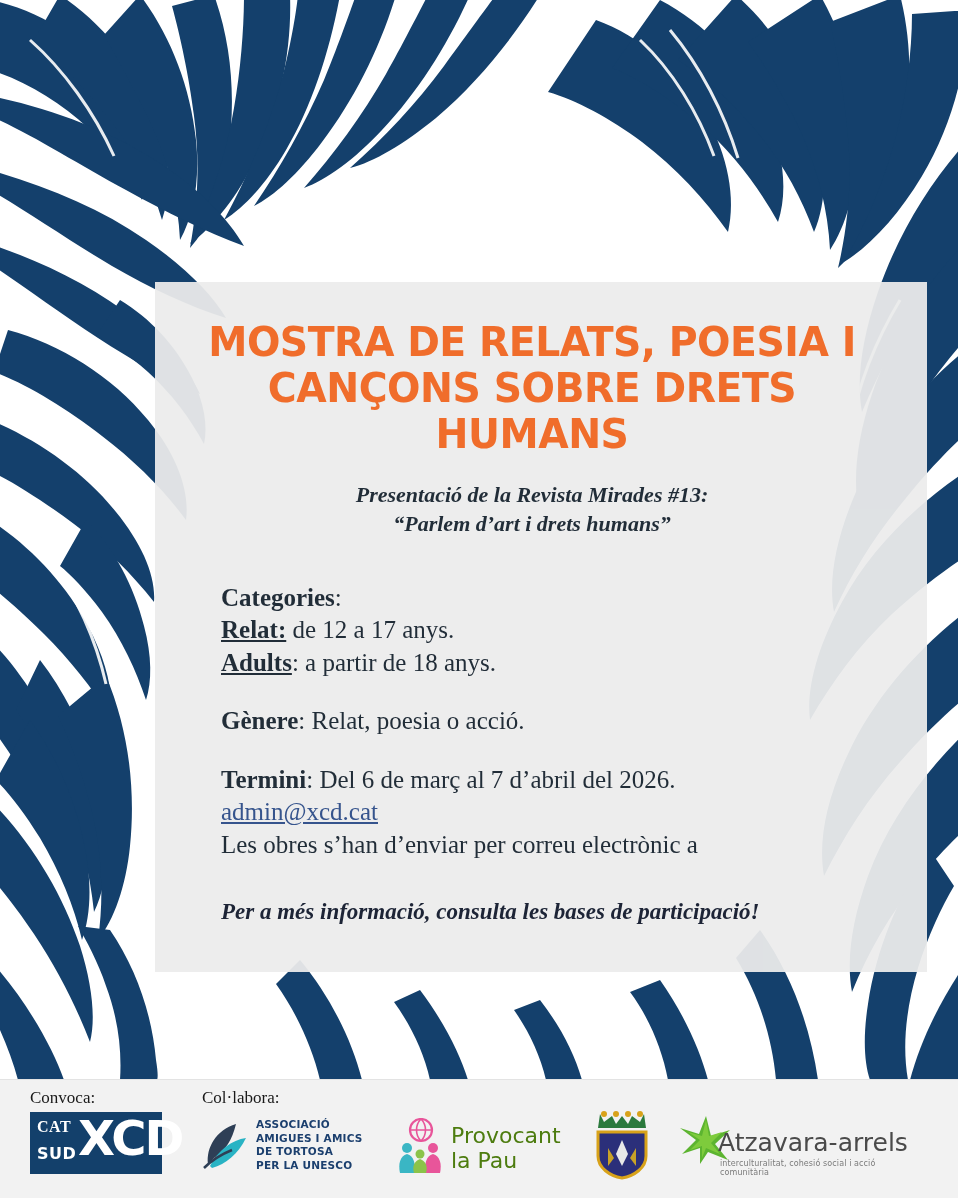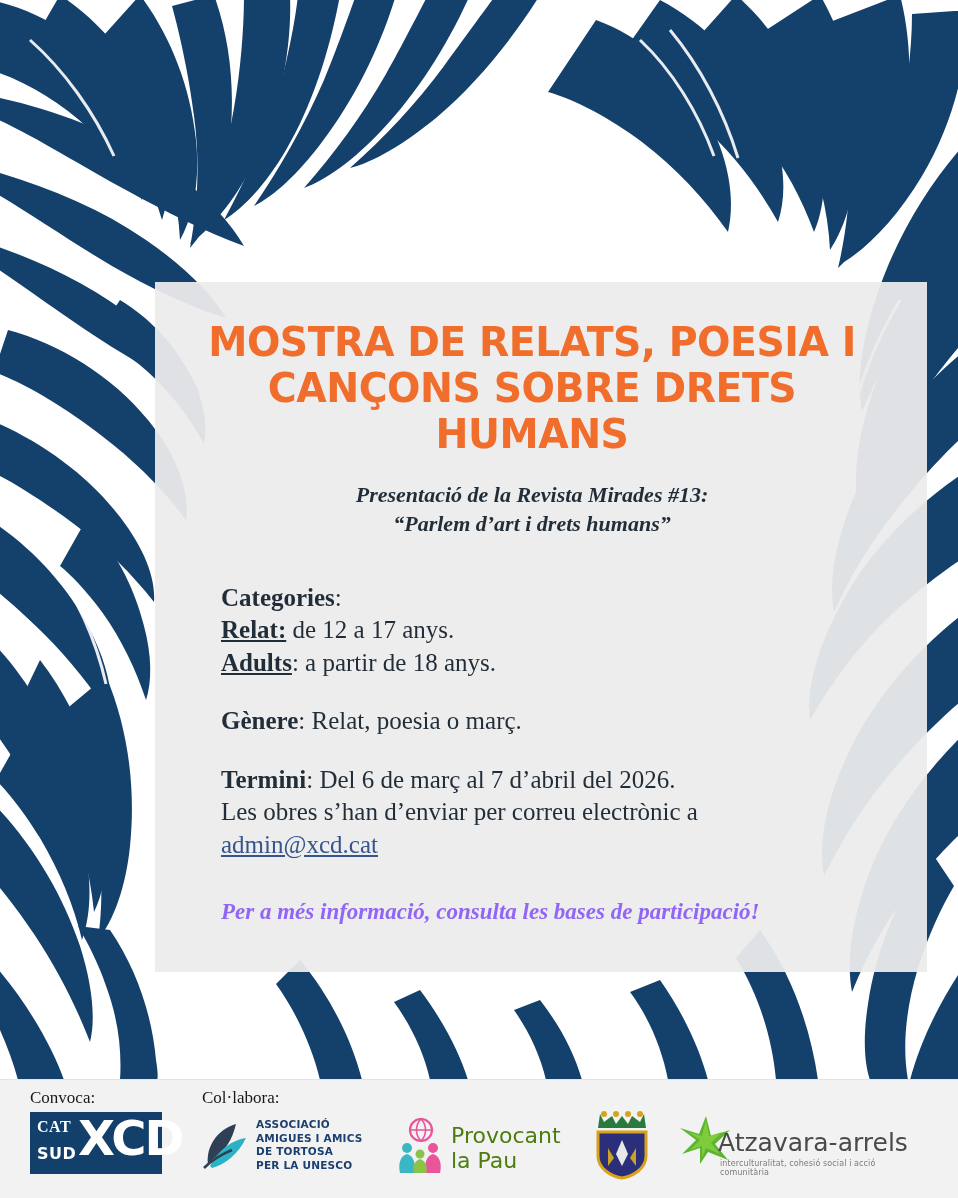--- a/index.html
+++ b/index.html
@@ -86,21 +86,21 @@
   .u {
     text-decoration: underline;
   }
   .mail {
     color: #2a4a86;
     text-decoration: underline;
   }
   .footer-note {
     margin-top: 38px;
     padding-left: 32px;
-    color: #8b5cf6;
+    color: #0f172a;
     font-weight: bold;
     font-style: italic;
     font-size: 23px;
   }
 
   
   .logo-bar {
     position: absolute;
     left: 0;
     bottom: 0;
@@ -308,34 +308,34 @@
           <span class="b u">Relat:</span><span> de 12 a 17 anys.</span>
         </p>
 
         <p>
           <span class="b u">Adults</span><span>: a partir de 18 anys.</span>
         </p>
 
         <div class="gap"></div>
 
         <p>
-          <span class="b">Gènere</span><span>: Relat, poesia o març.</span>
+          <span class="b">Gènere</span><span>: Relat, poesia o acció.</span>
         </p>
 
         <div class="gap"></div>
 
         <p>
           <span class="b">Termini</span><span>: Del 6 de març al 7 d’abril del 2026.</span>
         </p>
 
+        <p>
+          <a class="mail" href="#">admin@xcd.cat</a>
+        </p>
+
         <p>Les obres s’han d’enviar per correu electrònic a</p>
-
-        <p>
-          <a class="mail" href="#">admin@xcd.cat</a>
-        </p>
       </div>
 
       <div class="footer-note">Per a més informació, consulta les bases de participació!</div>
     </div>
   </div>
 
   <div class="logo-bar">
 
     <div class="lbl lbl-convoca">Convoca:</div>
     <div class="lbl lbl-collabora">Col·labora:</div>

